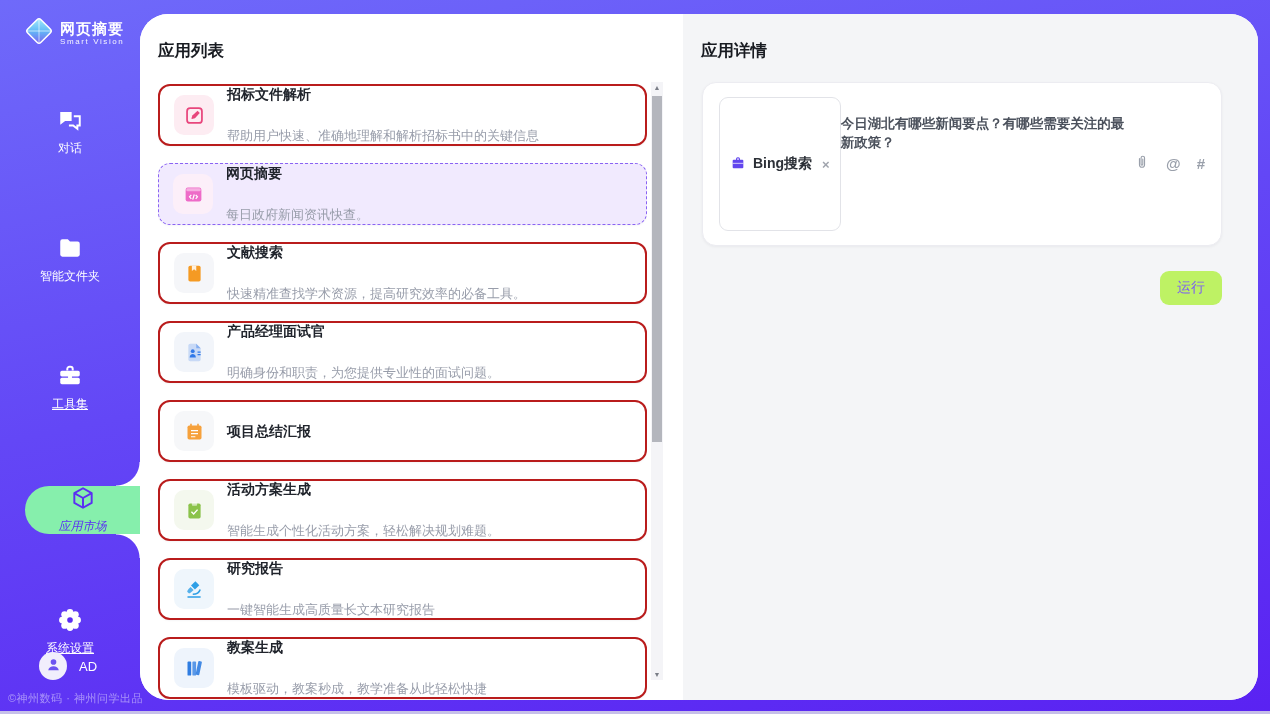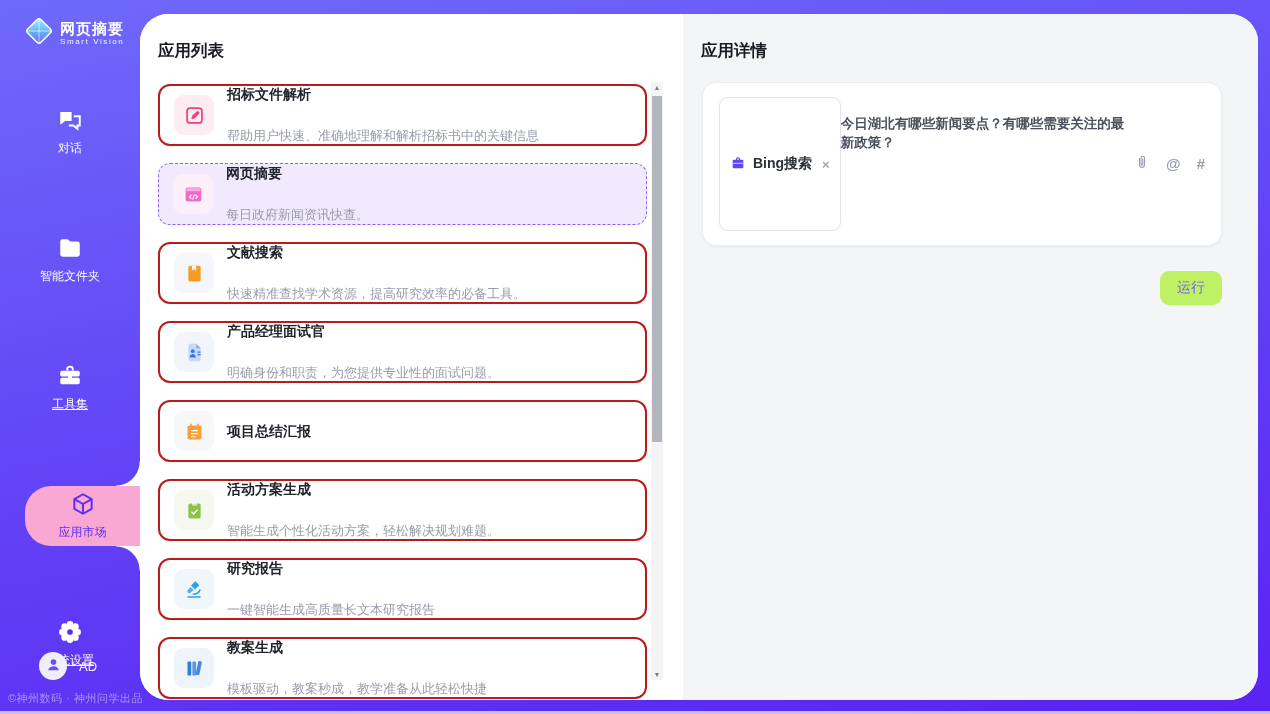--- a/index.html
+++ b/index.html
@@ -14,21 +14,21 @@
   .logo{position:absolute;top:16px;left:24px;display:flex;align-items:center;gap:6px;color:#fff;}
   .logo svg{width:30px;height:30px;}
   .logo-title{font-size:15px;font-weight:bold;letter-spacing:1px;line-height:17px;}
   .logo-sub{font-size:8px;letter-spacing:1.6px;opacity:.92;}
   .nav{position:absolute;top:104px;left:0;width:140px;display:flex;flex-direction:column;gap:72px;}
   .nav-item{height:56px;display:flex;flex-direction:column;align-items:center;justify-content:center;gap:7px;
     color:#fff;font-size:12px;cursor:pointer;position:relative;}
   .nav-item .nav-icon{width:26px;height:26px;display:block;}
   .nav-item .nav-icon svg{width:26px;height:26px;display:block;}
   .nav-label.u{text-decoration:underline;}
-  .nav-item.active{background:#f9a8d4;margin:-2px 0 -2px 25px;height:60px;border-radius:26px 0 0 26px;color:#5b2ff3;}
+  .nav-item.active{background:#86efac;margin:-2px 0 -2px 25px;height:48px;border-radius:26px 0 0 26px;color:#5b2ff3;font-style:italic;}
   .nav-item.active::before{content:'';position:absolute;top:-24px;right:0;width:24px;height:24px;
     background:radial-gradient(circle 24px at 0 0,rgba(0,0,0,0) 23px,#fff 24px);}
   .nav-item.active::after{content:'';position:absolute;bottom:-24px;right:0;width:24px;height:24px;
     background:radial-gradient(circle 24px at 0 100%,rgba(0,0,0,0) 23px,#fff 24px);}
   .user{position:absolute;bottom:34px;left:39px;display:flex;align-items:center;gap:12px;color:#fff;font-size:13px;cursor:pointer;}
   .avatar{width:28px;height:28px;border-radius:50%;background:#f1eefc;display:flex;align-items:center;justify-content:center;color:#6b52f0;}
   .avatar svg{width:17px;height:17px;}
   .copyright{position:absolute;bottom:8px;left:8px;font-size:11px;color:rgba(255,255,255,.45);letter-spacing:.5px;white-space:nowrap;}
   .bottom-edge{position:absolute;left:0;right:0;bottom:0;height:3px;background:#d8d9e6;opacity:.85;}
   

